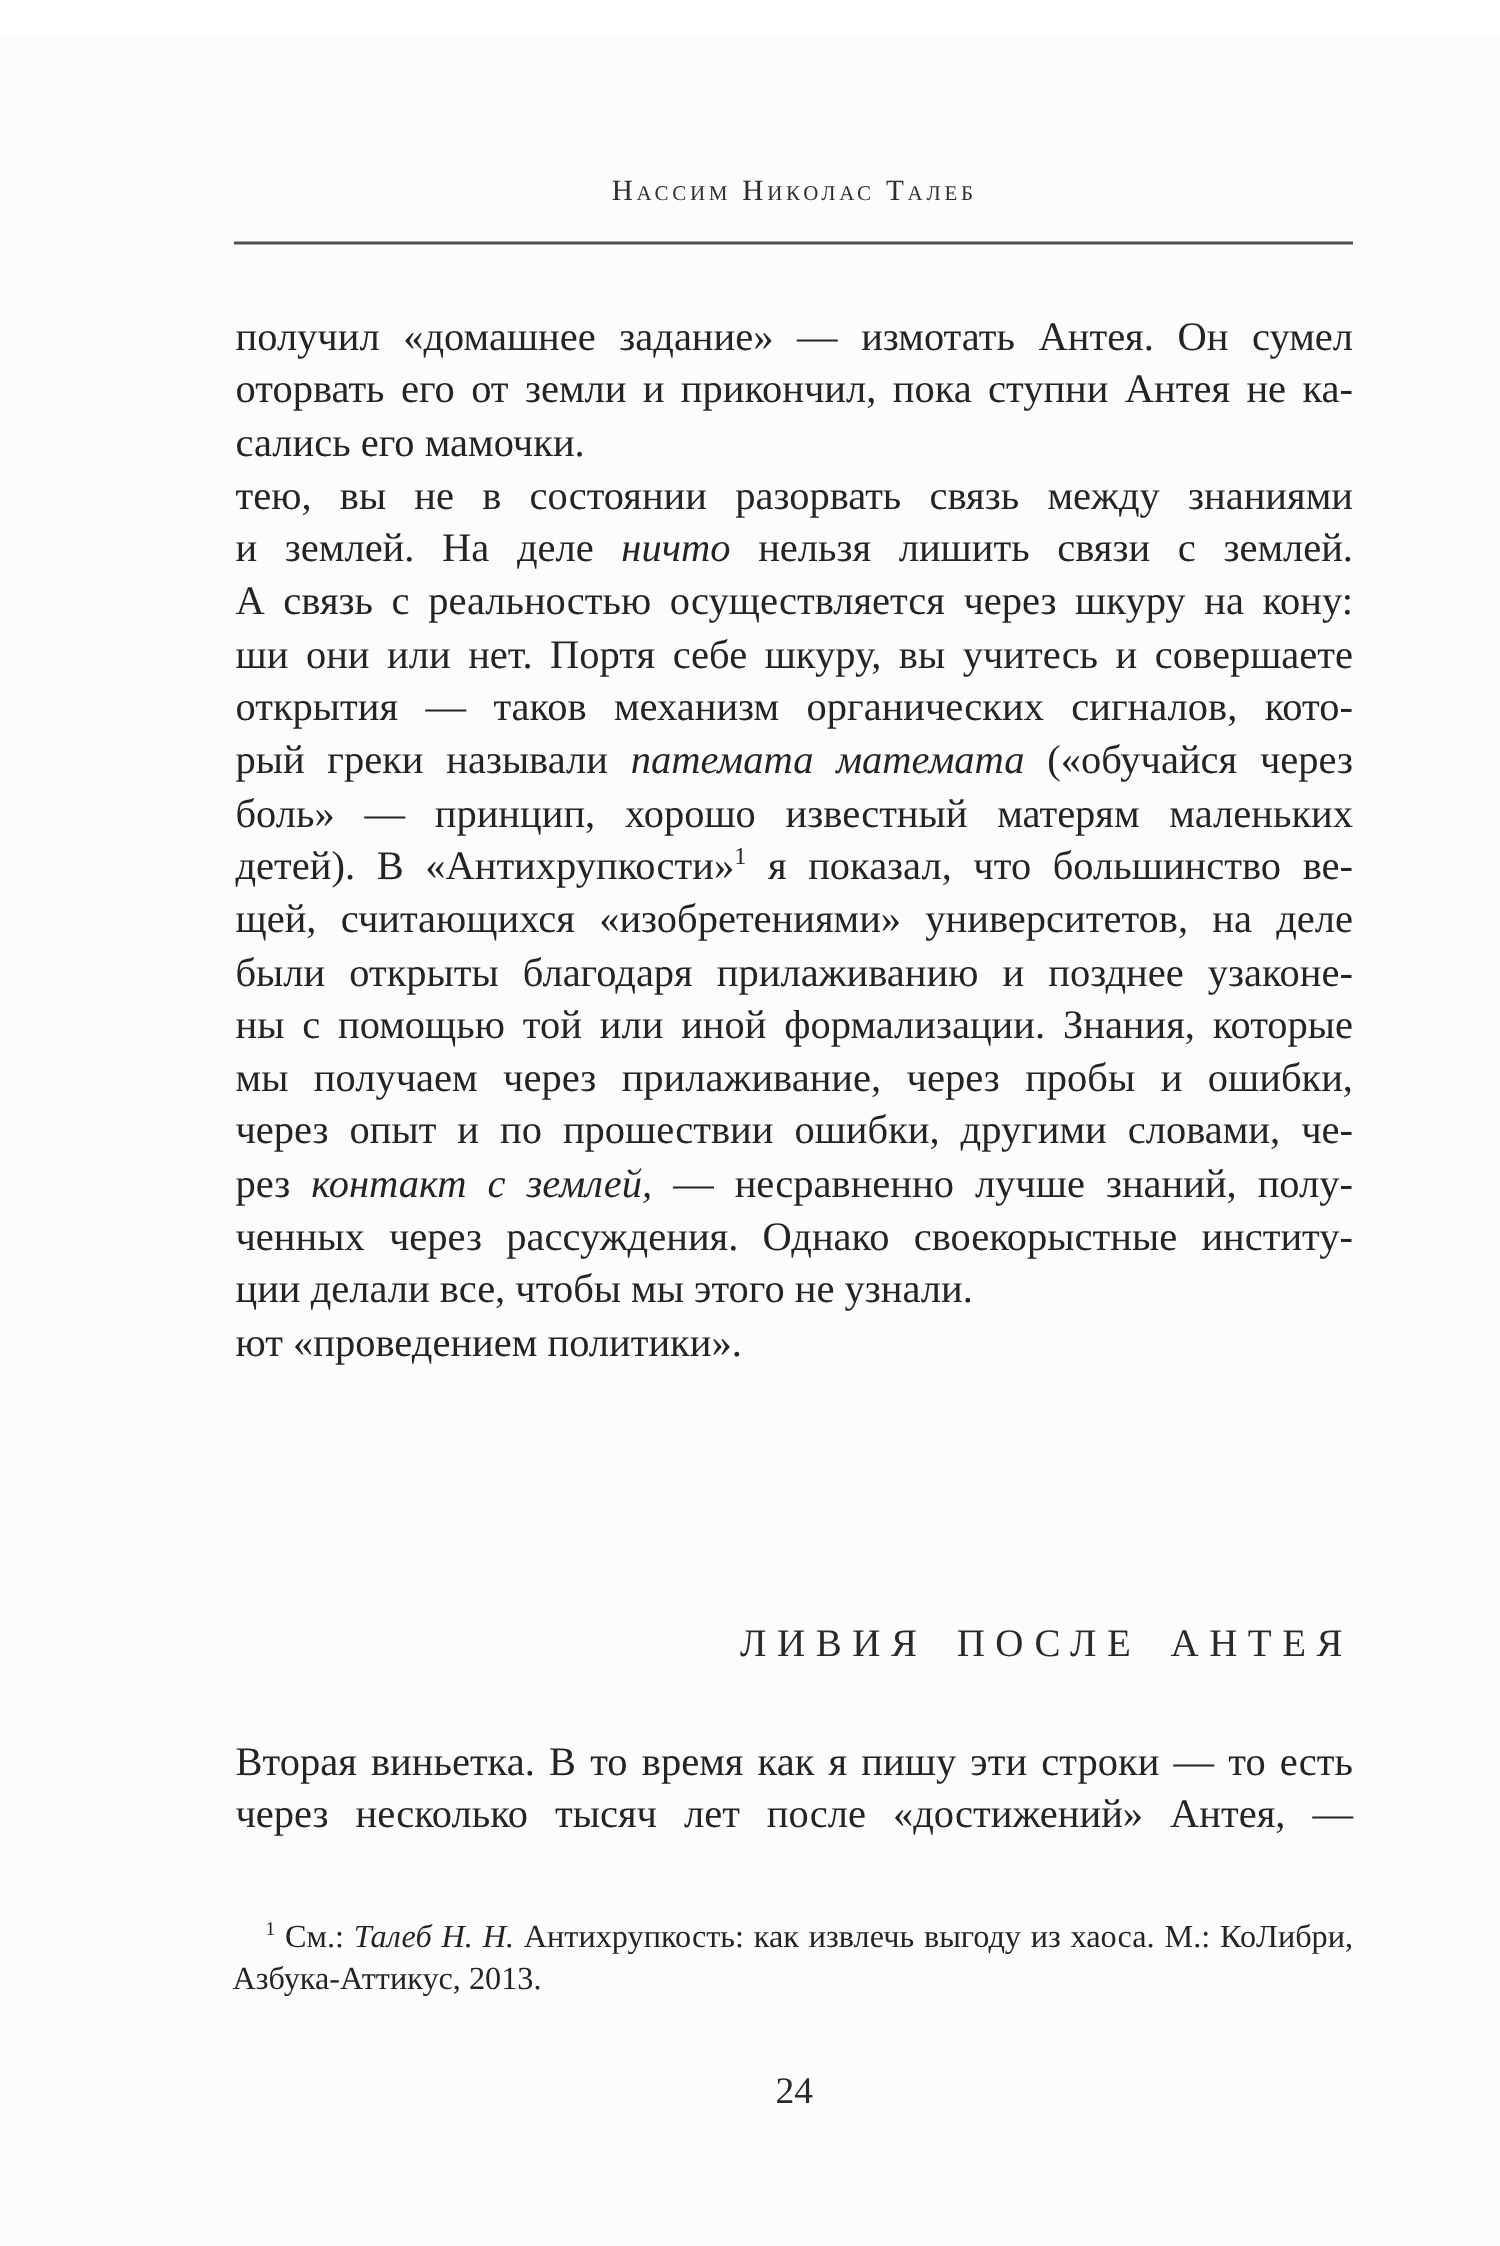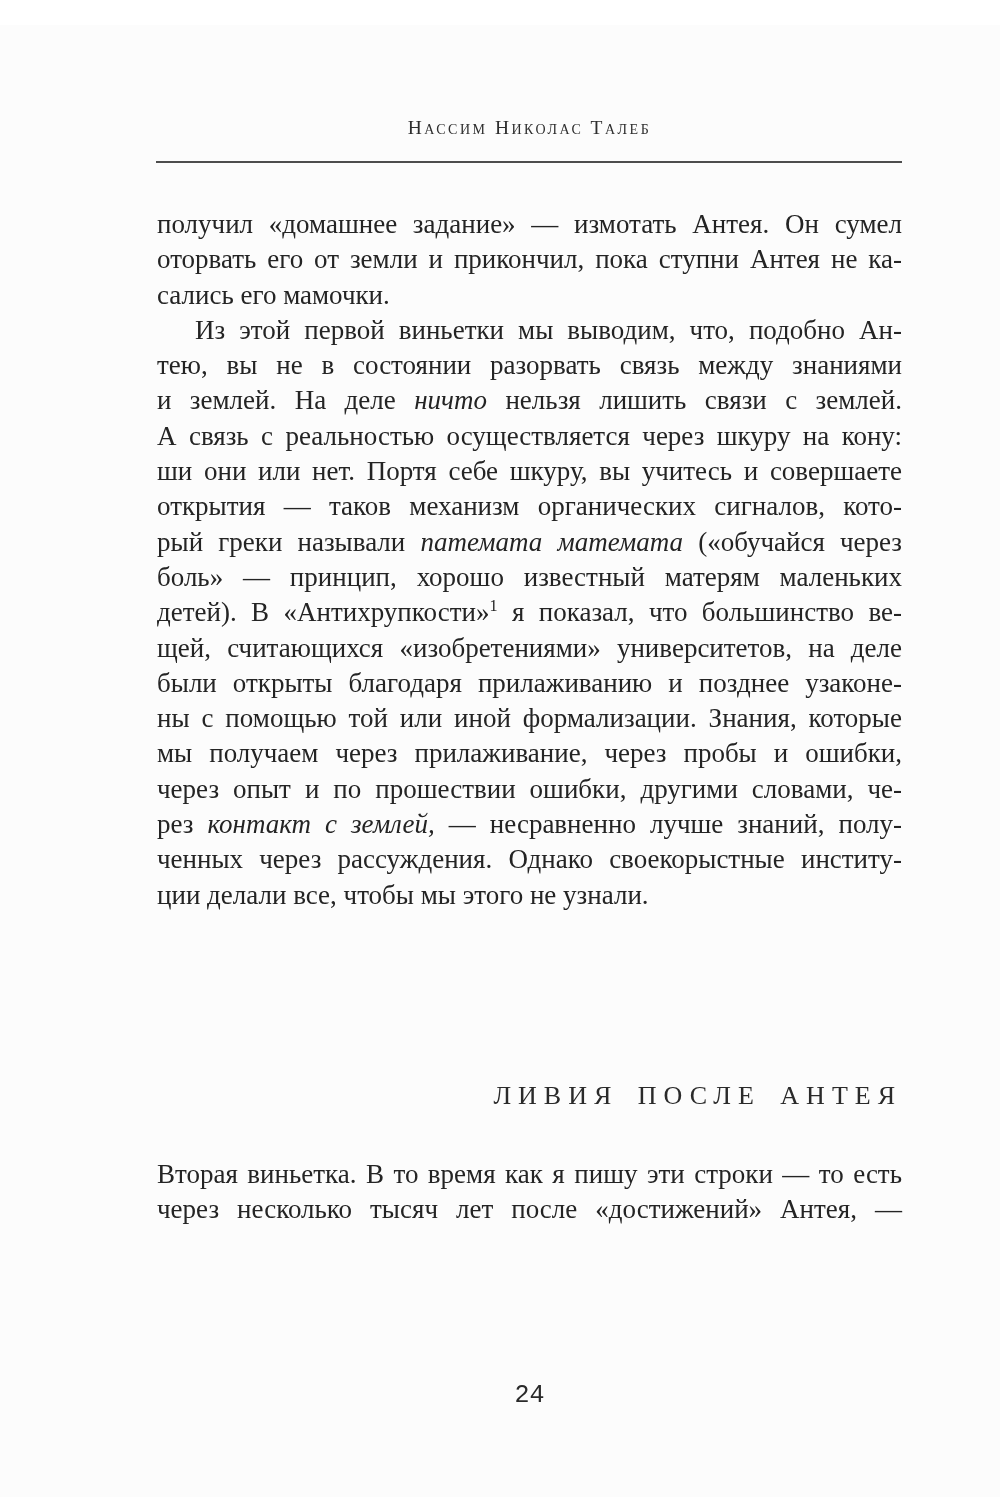--- a/index.html
+++ b/index.html
@@ -52,56 +52,59 @@
   .footnote{
     position:absolute;top:1252px;left:155px;width:747px;
     font-size:21.5px;line-height:28px;
   }
   .footnote .line.indent{text-indent:22px;}
   .page-number{
     position:absolute;top:1356px;left:157px;width:745px;
     text-align:center;
     font-size:25px;
     color:#2a2a2a;
-    font-family:Liberation Mono, monospace;
   }
 </style>
 </head>
 <body>
 
 <div class="page">
   <div class="running-head">Нассим Николас Талеб</div>
 
   <div class="head-rule"></div>
 
   <div class="body-main" id="body-main">
       <div class="line"><span>получил «домашнее задание» — измотать Антея. Он сумел</span></div>
       <div class="line"><span>оторвать его от земли и прикончил, пока ступни Антея не ка-</span></div>
       <div class="line no-just"><span>сались его мамочки.</span></div>
-      <div class="line indent"><span>Из этой первой виньетки мы выводим, что, подобно Ан-</span></div>
       <div class="line"><span>тею, вы не в состоянии разорвать связь между знаниями</span></div>
       <div class="line"><span>и землей. На деле </span><em>ничто</em><span> нельзя лишить связи с землей.</span></div>
       <div class="line"><span>А связь с реальностью осуществляется через шкуру на кону:</span></div>
       <div class="line"><span>ши они или нет. Портя себе шкуру, вы учитесь и совершаете</span></div>
       <div class="line"><span>открытия — таков механизм органических сигналов, кото-</span></div>
       <div class="line"><span>рый греки называли </span><em>патемата математа</em><span> («обучайся через</span></div>
       <div class="line"><span>боль» — принцип, хорошо известный матерям маленьких</span></div>
       <div class="line"><span>детей). В «Антихрупкости»</span><sup>1</sup><span> я показал, что большинство ве-</span></div>
       <div class="line"><span>щей, считающихся «изобретениями» университетов, на деле</span></div>
       <div class="line"><span>были открыты благодаря прилаживанию и позднее узаконе-</span></div>
       <div class="line"><span>ны с помощью той или иной формализации. Знания, которые</span></div>
       <div class="line"><span>мы получаем через прилаживание, через пробы и ошибки,</span></div>
       <div class="line"><span>через опыт и по прошествии ошибки, другими словами, че-</span></div>
       <div class="line"><span>рез </span><em>контакт с землей,</em><span> — несравненно лучше знаний, полу-</span></div>
       <div class="line"><span>ченных через рассуждения. Однако своекорыстные институ-</span></div>
       <div class="line no-just"><span>ции делали все, чтобы мы этого не узнали.</span></div>
+      <div class="line no-just"><span>ют «проведением политики».</span></div>
     </div>
 
   <div class="section-heading">ЛИВИЯ ПОСЛЕ АНТЕЯ</div>
 
   <div class="body-after" id="body-after">
       <div class="line"><span>Вторая виньетка. В то время как я пишу эти строки — то есть</span></div>
       <div class="line"><span>через несколько тысяч лет после «достижений» Антея, —</span></div>
     </div>
 
+  <div class="footnote" id="footnote">
+      <div class="line indent"><sup>1</sup><span> См.: </span><em>Талеб Н. Н.</em><span> Антихрупкость: как извлечь выгоду из хаоса. М.: КоЛибри,</span></div>
+      <div class="line no-just"><span>Азбука-Аттикус, 2013.</span></div>
+    </div>
 
   <div class="page-number">24</div>
 </div>
 
 </body></html>

